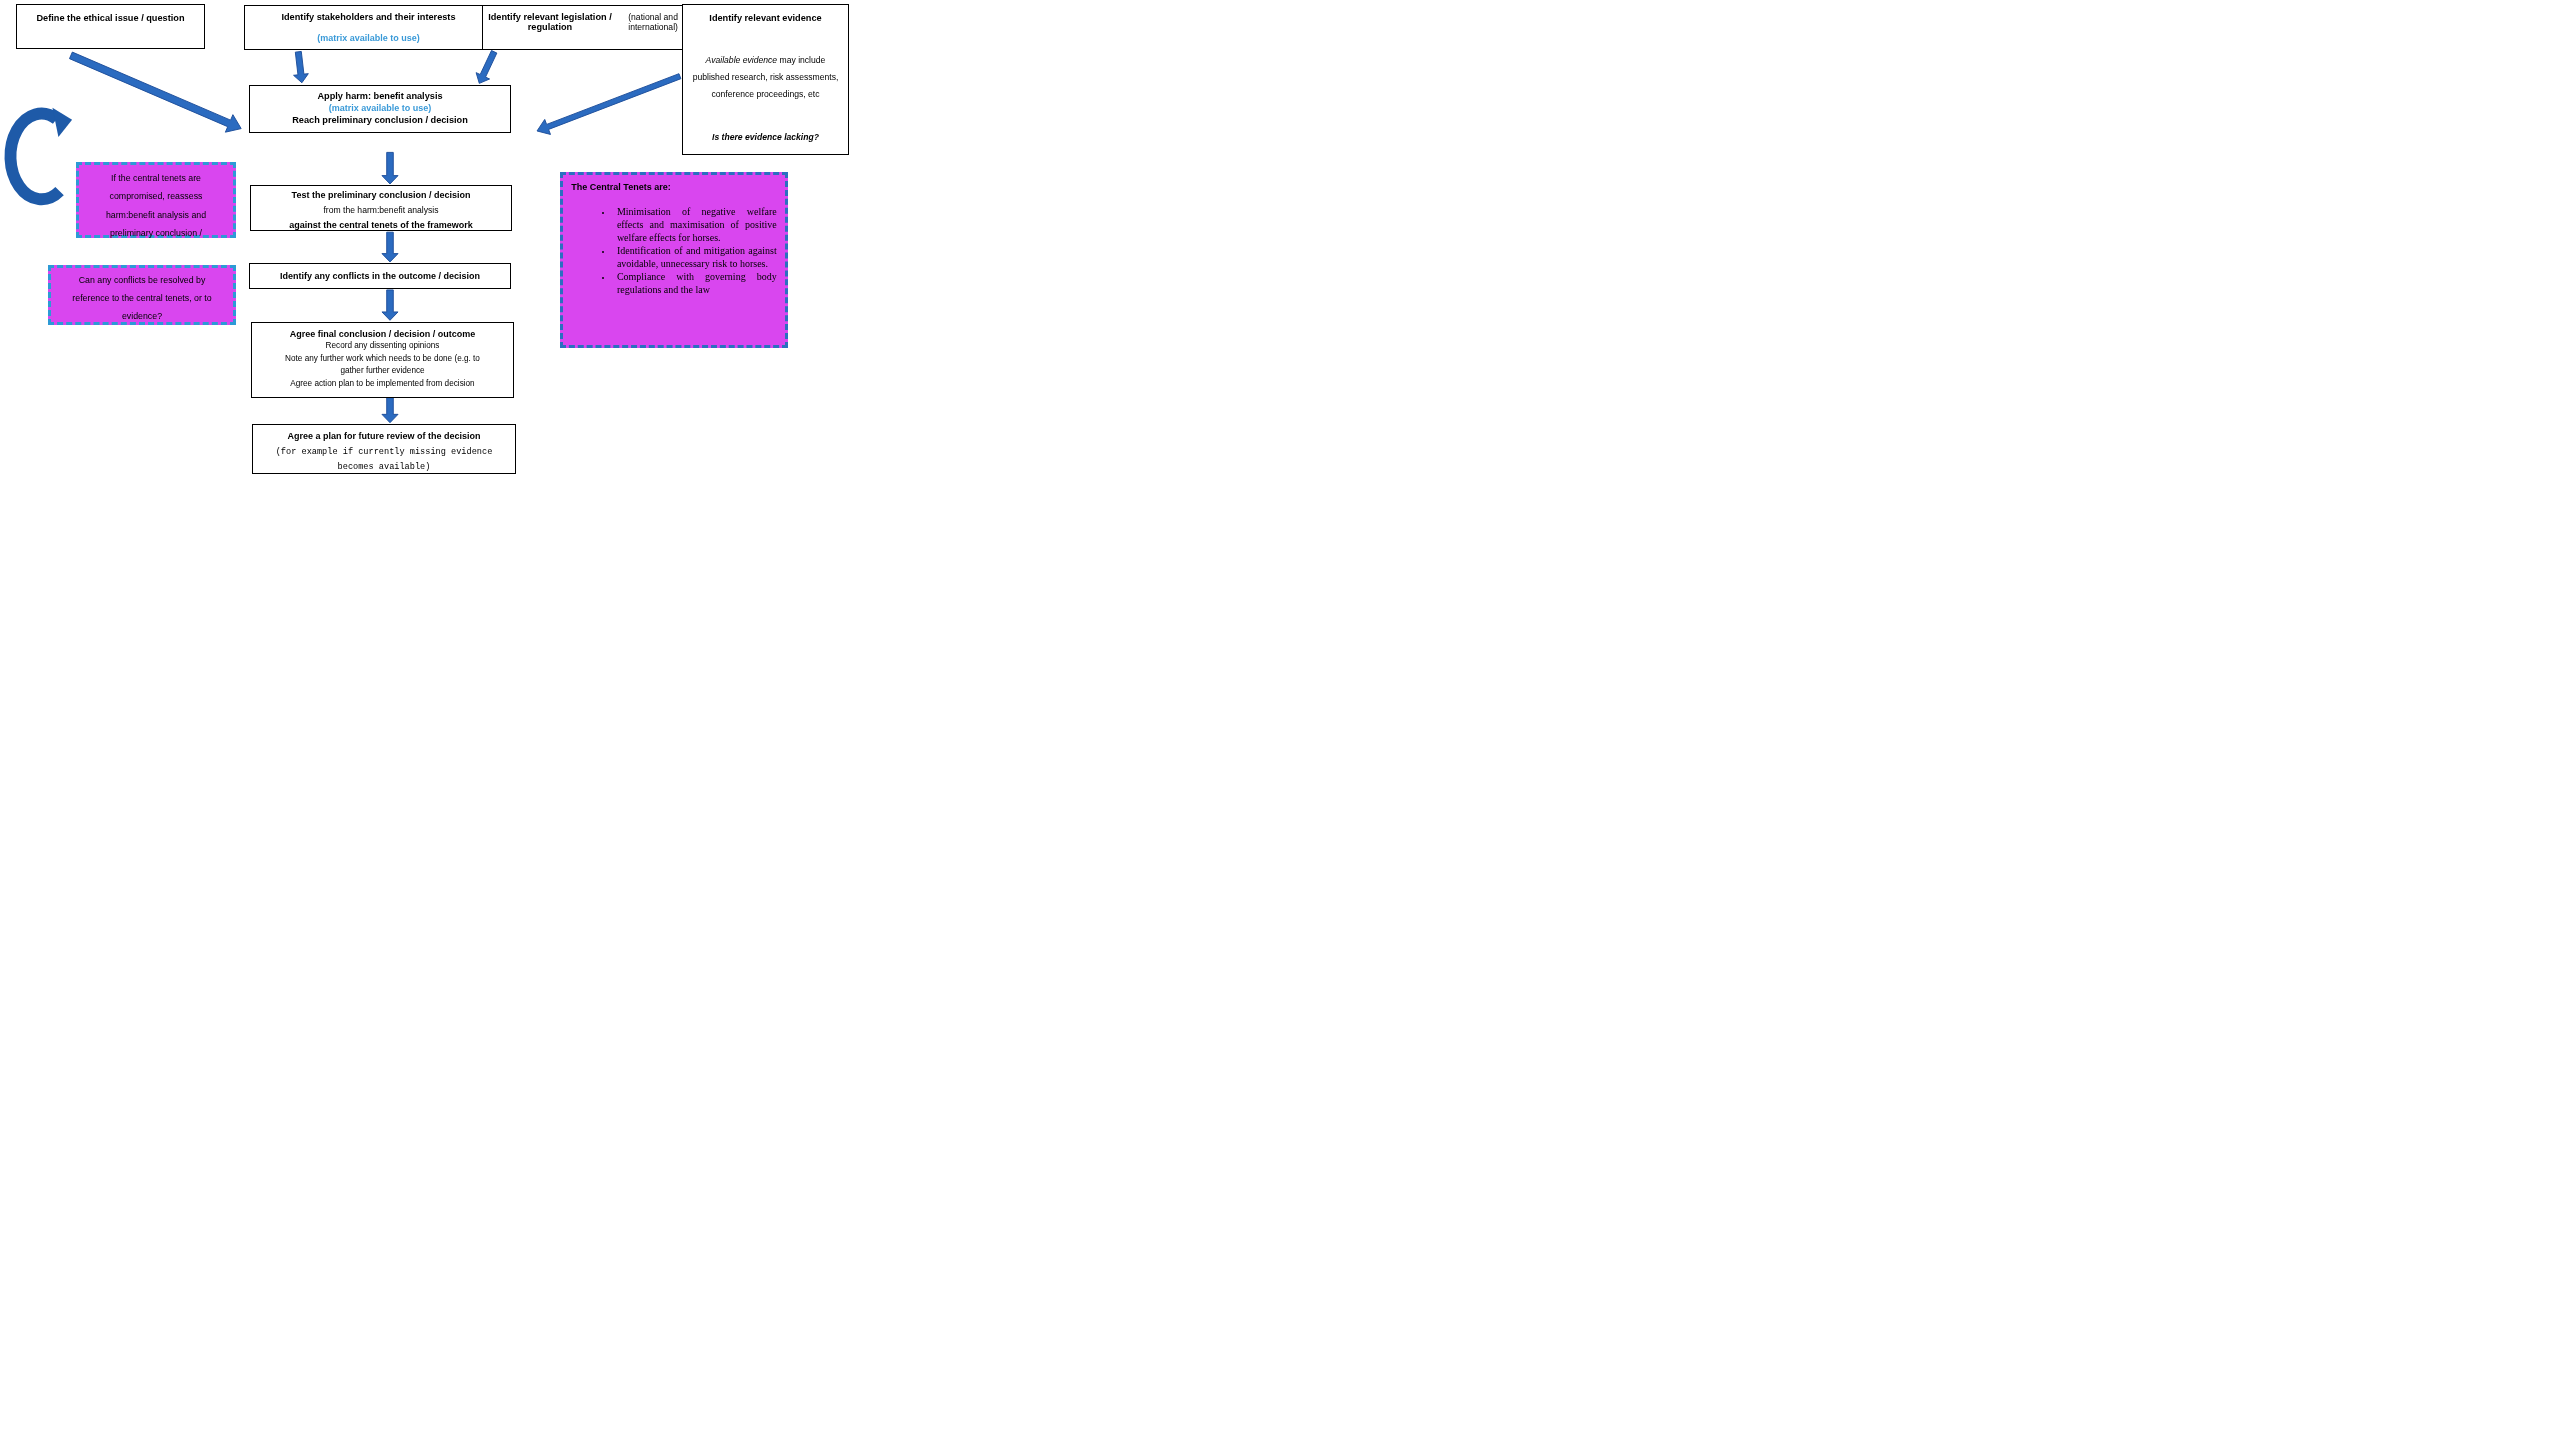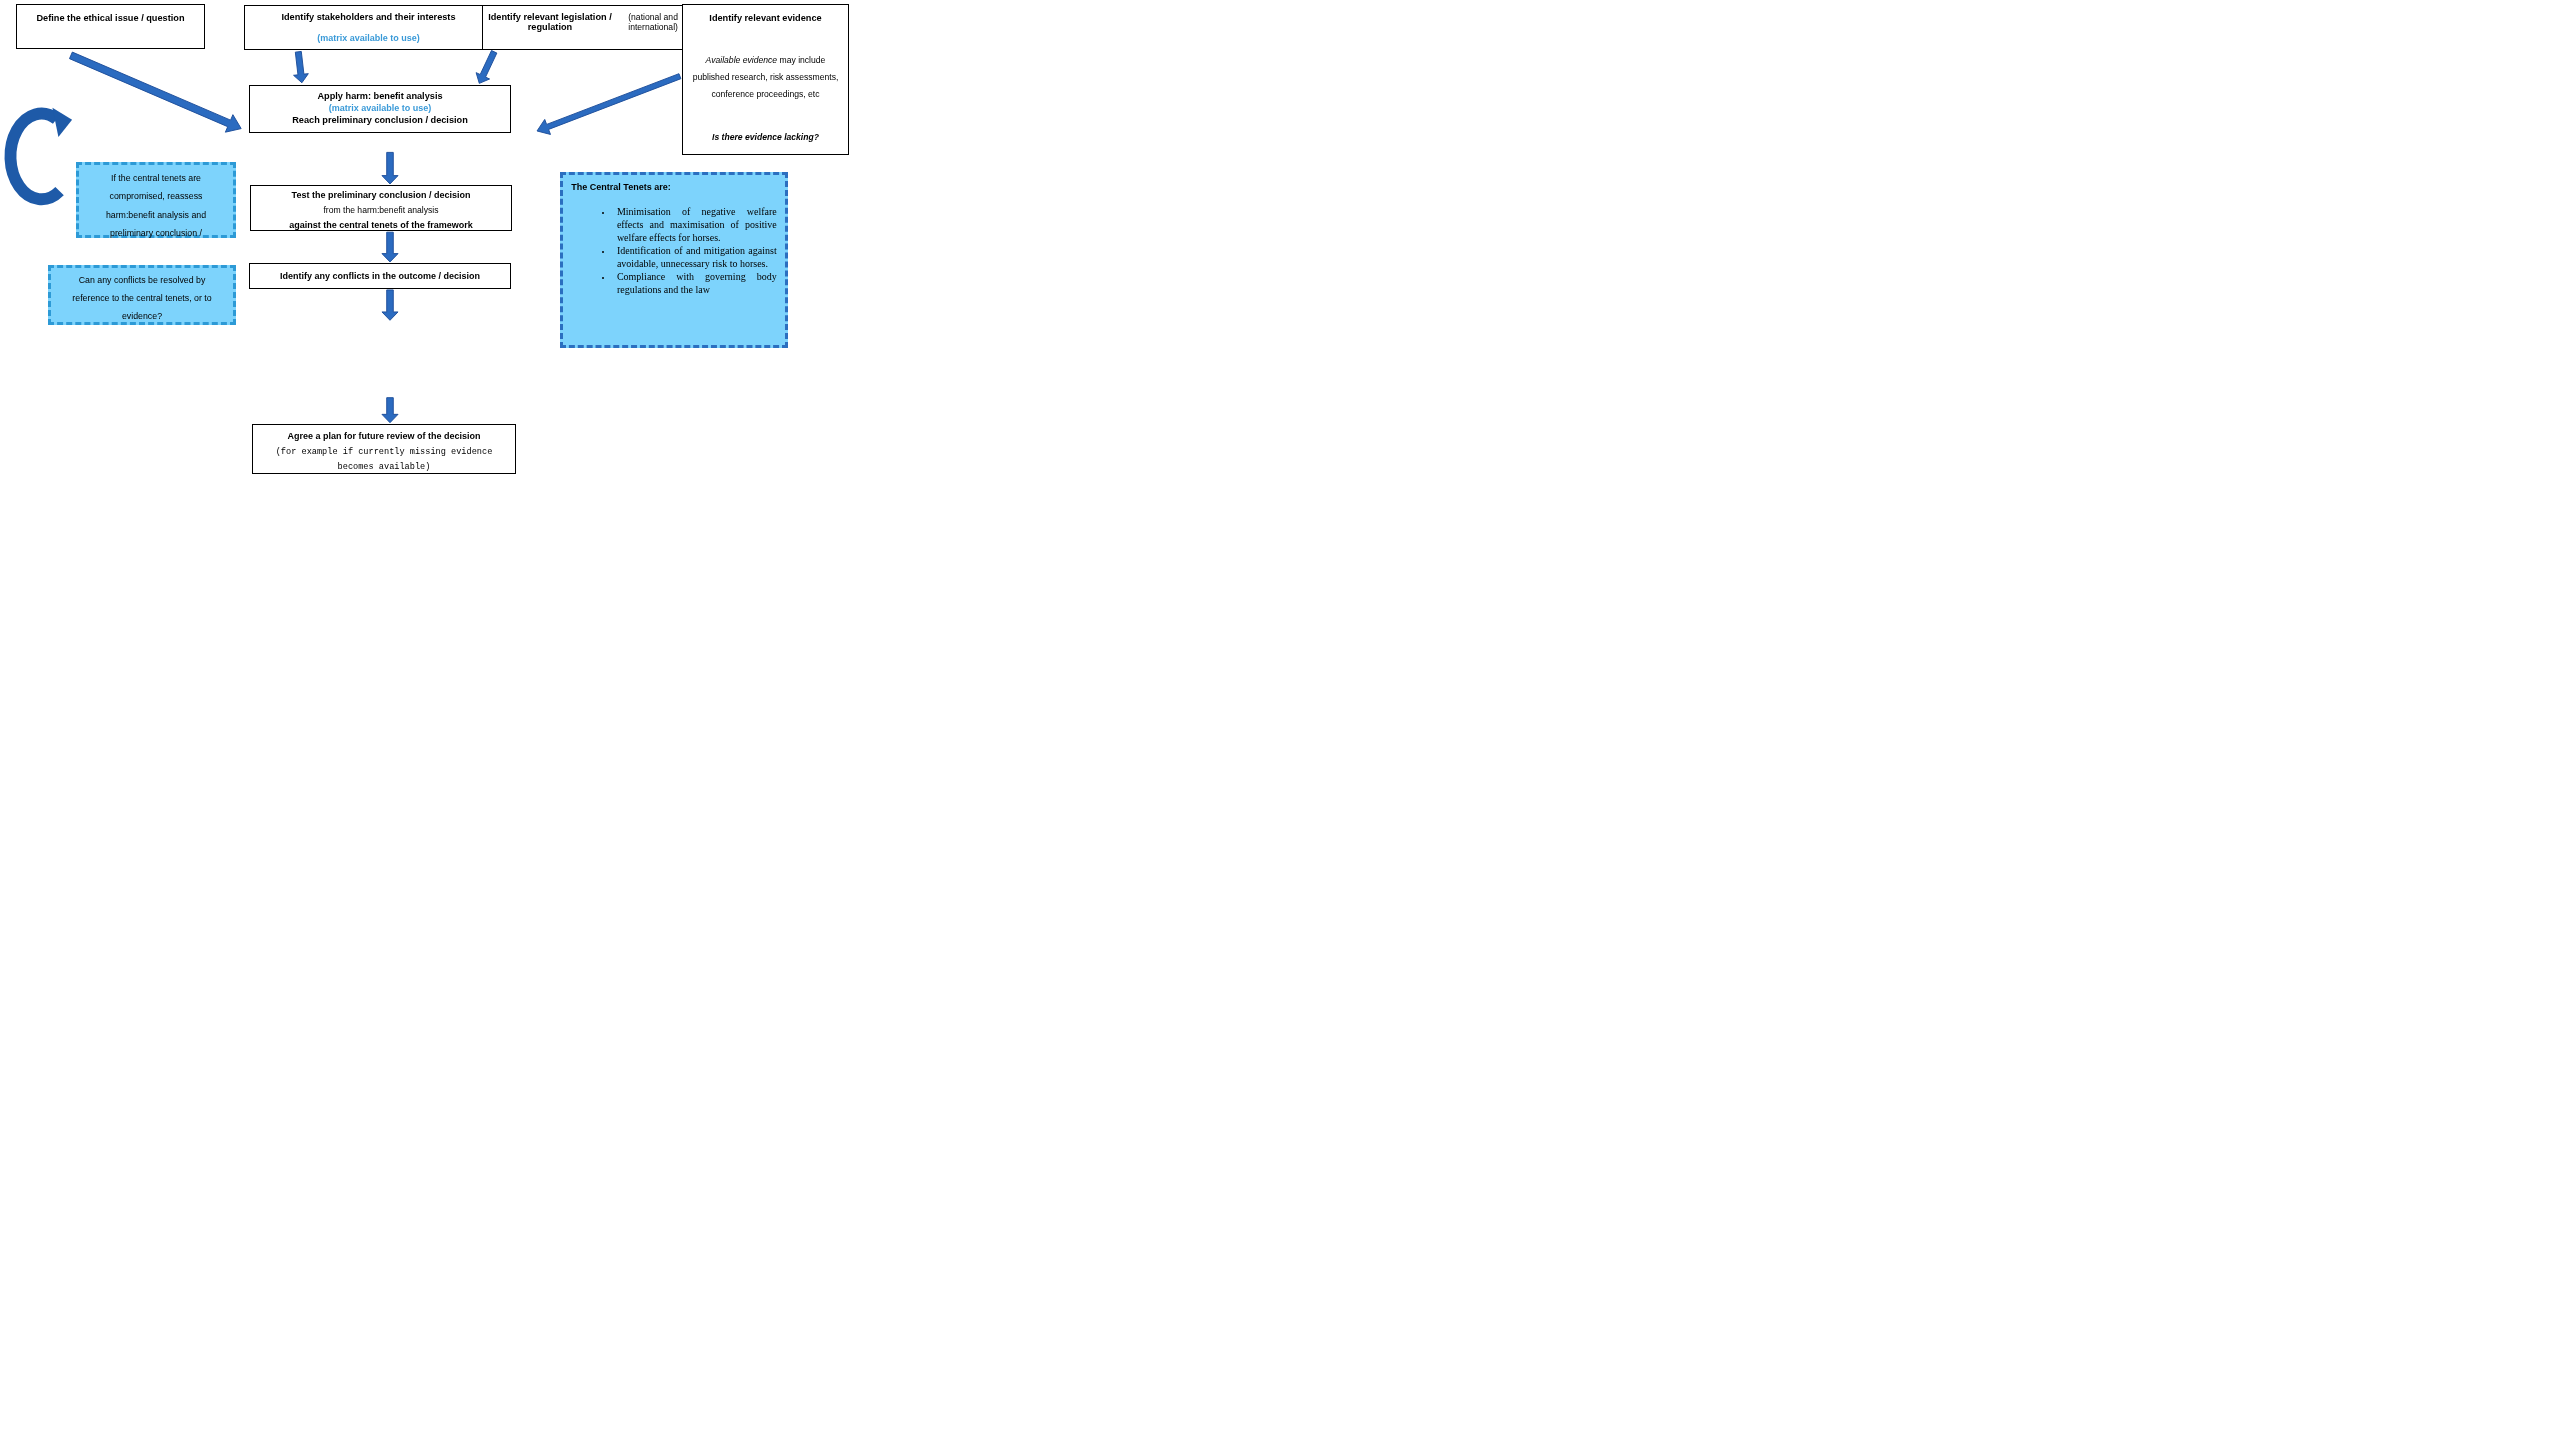--- a/index.html
+++ b/index.html
@@ -22,21 +22,21 @@
     position: absolute;
     box-sizing: border-box;
     background: #ffffff;
     border: 1.8px solid #000000;
     text-align: center;
     z-index: 2;
   }
   .dashed-box {
     position: absolute;
     box-sizing: border-box;
-    background: #7dd3fc;
+    background: #d946ef;
     border: 3.6px dashed #2d9ad6;
     text-align: center;
     z-index: 2;
   }
   .b { font-weight: bold; }
   .i { font-style: italic; }
 
   
   .box-define       { left: 16px;  top: 4.2px;   width: 189px; height: 45px; padding-top: 7.7px; font-size: 9.2px; }
   .box-stakeholders { left: 212px; top: 4.8px;   width: 249px; height: 45px; display: flex; flex-direction: column; justify-content: space-between; padding: 6.6px 2.4px 5.4px 2.4px; margin-left: 32px; }
@@ -120,20 +120,26 @@
   <div class="box box-test">
     <div class="b t15">Test the preliminary conclusion / decision</div>
     <div class="t145">from the harm:benefit analysis</div>
     <div class="b t15">against the central tenets of the framework</div>
   </div>
 
   <div class="box box-conflicts b">
     <div>Identify any conflicts in the outcome / decision</div>
   </div>
 
+  <div class="box box-final">
+    <div class="b t15">Agree final conclusion / decision / outcome</div>
+    <div>Record any dissenting opinions</div>
+    <div class="l3">Note any further work which needs to be done (e.g. to gather further evidence</div>
+    <div>Agree action plan to be implemented from decision</div>
+  </div>
 
   <div class="box box-review">
     <div class="b t15">Agree a plan for future review of the decision</div>
     <div class="l2">(for example if currently missing evidence becomes available)</div>
   </div>
 
   <div class="dashed-box box-reassess" style="border-color: rgb(45, 154, 214);">
     <div>If the central tenets are compromised, reassess harm:benefit analysis and preliminary conclusion /</div>
   </div>
 

